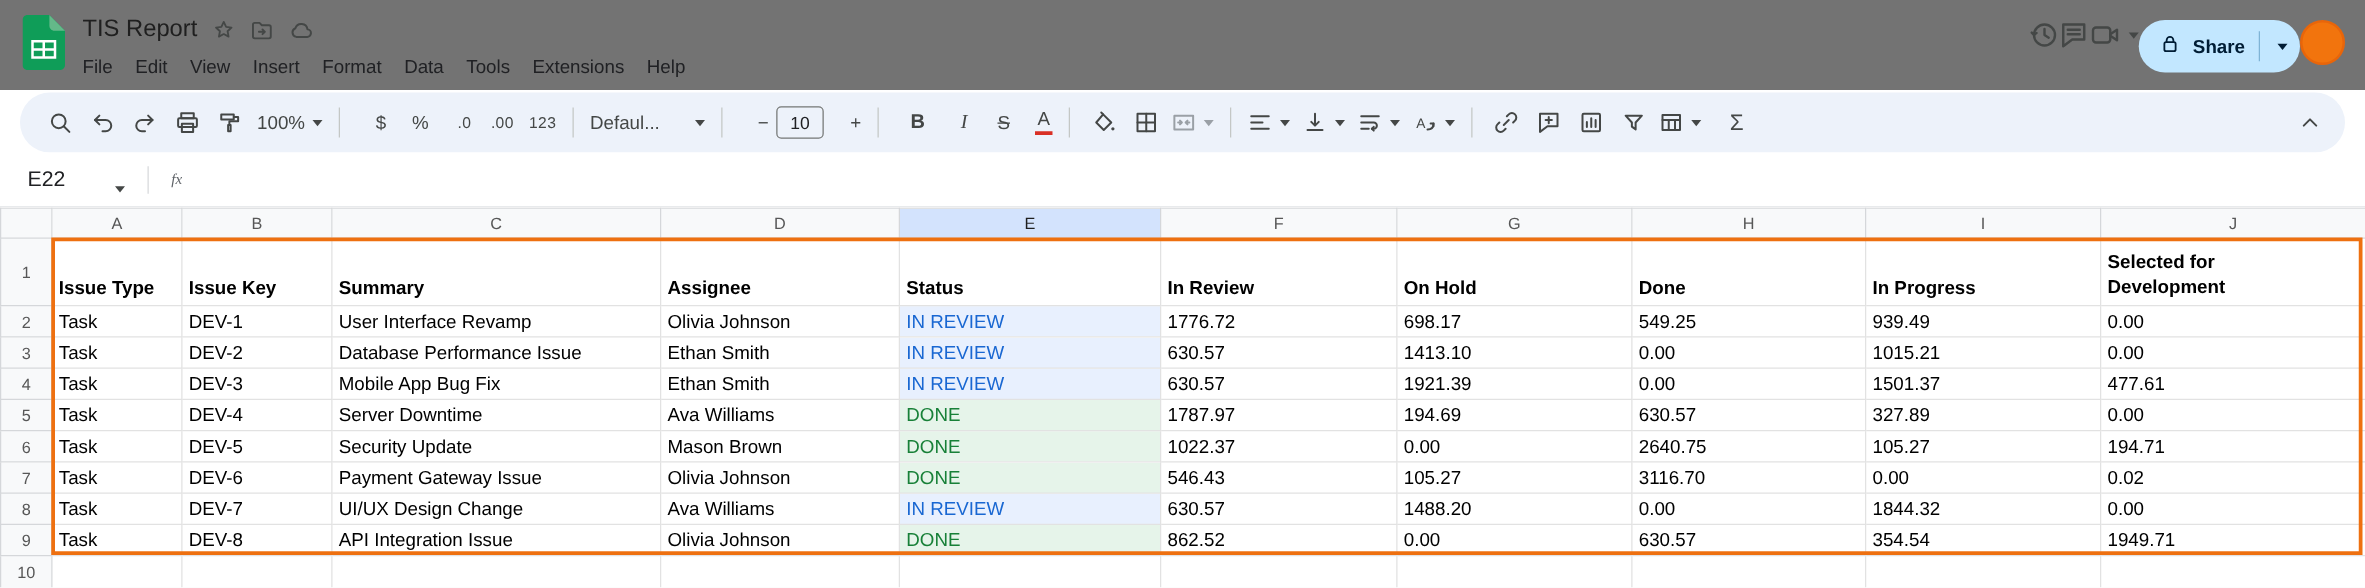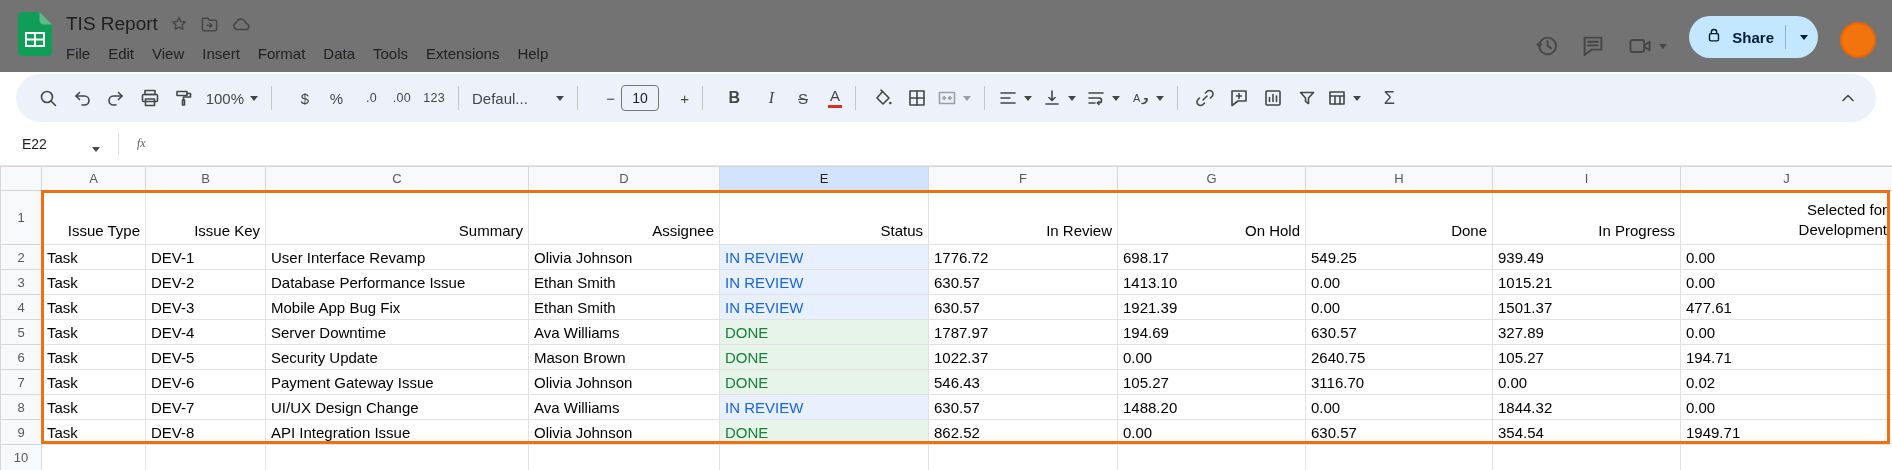--- a/index.html
+++ b/index.html
@@ -8,21 +8,21 @@
 
   
   .topbar{height:72px;display:flex;align-items:flex-start;padding:10px 16px 0 18px;background:#737373;}
   .logo{flex:0 0 auto;margin-top:2px;}
   .title-block{margin-left:14px;flex:0 0 auto;}
   .title-row{display:flex;align-items:center;gap:12px;height:28px;}
   .doc-title{font-size:19px;color:#1f1f1f;}
   .title-ic{color:#444746;display:flex;align-items:center;}
   .menu-bar{display:flex;margin-top:4px;margin-left:-9px;}
   .menu-item{font-size:15px;color:#202124;padding:3px 9px;border-radius:6px;cursor:default;}
-  .top-right{margin-left:auto;display:flex;align-items:flex-end;gap:22px;padding-top:6px;}
+  .top-right{margin-left:auto;display:flex;align-items:flex-start;padding-top:6px;}
   .tr-ic{color:#444746;display:flex;align-items:center;gap:3px;}
   .share-btn{display:flex;align-items:center;height:42px;background:#c2e7ff;border-radius:21px;padding:0 10px 0 16px;color:#001d35;gap:9px;}
   .share-label{font-size:15px;font-weight:700;color:#001d35;}
   .share-sep{width:1px;height:24px;background:#7fb4d6;margin:0 2px;}
   .avatar{width:36px;height:36px;border-radius:50%;background:#f2740d;border:2px solid #e8650a;}
 
   
   .toolbar{height:48px;margin:2px 16px 0;background:#edf2fa;border-radius:24px;display:flex;align-items:center;padding:0 14px;gap:2px;}
   .tbtn{height:34px;min-width:32px;display:flex;align-items:center;justify-content:flex-end;border-radius:6px;color:#444746;font-size:15px;gap:3px;padding:0 4px;white-space:nowrap;}
   .tdiv{width:1px;height:24px;background:#c4c7c5;margin:0 7px;flex:0 0 auto;}
@@ -35,33 +35,33 @@
   .i{font-style:italic;font-size:16px;font-family:"Liberation Serif",serif;}
   .s{text-decoration:line-through;font-size:15px;}
   .tcolor{display:flex;flex-direction:column;align-items:center;line-height:1;}
   .tcolor .bar{width:14px;height:3px;background:#d93025;margin-top:2px;}
   .small-num{font-size:12.5px;letter-spacing:.3px;}
   .sigma{font-size:18px;}
   .collapse{margin-left:auto;}
 
   
   .formula-bar{height:44px;display:flex;align-items:center;padding-left:14px;border-bottom:1px solid #e1e3e6;background:#fff;}
-  .name-box{width:96px;display:flex;align-items:flex-end;justify-content:space-between;font-size:14px;color:#202124;padding:0 10px 0 8px;}
+  .name-box{width:96px;display:flex;align-items:flex-end;justify-content:space-between;font-size:17px;color:#202124;padding:0 10px 0 8px;}
   .fdiv{width:1px;height:22px;background:#d7d9dc;margin:0 4px 0 8px;}
   .fx{font-family:"Liberation Serif",serif;font-style:italic;font-size:12px;color:#5f6368;margin-left:14px;}
 
   
   .grid{position:relative;height:304px;overflow:hidden;background:#fff;}
   table.sheet{border-collapse:collapse;table-layout:fixed;width:1892px;}
   .sheet th,.sheet td{border:1px solid #e2e2e2;overflow:hidden;white-space:nowrap;font-weight:400;}
   .col-letters th{height:24px;background:#f8f9fa;font-size:13px;color:#575757;text-align:center;border-color:#d5d7da;}
   .col-letters th.sel{background:#d3e3fd;color:#1f1f1f;}
   th.corner{background:#f8f9fa;border-color:#d5d7da;}
   th.rownum{background:#f8f9fa;font-size:13px;color:#575757;text-align:center;border-color:#d5d7da;font-weight:400;}
-  tr.field-headers td{height:54px;vertical-align:bottom;font-weight:400;font-size:15px;padding:0 5px 5px;color:#000;text-align:right;}
+  tr.field-headers td{height:54px;vertical-align:bottom;font-weight:700;font-size:15px;padding:0 5px 5px;color:#000;}
   tr.data-row td{height:25px;font-size:15px;padding:0 5px;color:#000;vertical-align:middle;}
   tr.partial td{height:26px;}
   td.link{color:#1155cc;}
   .wrap2{display:inline-block;width:130px;white-space:normal;line-height:1.3;}
   .table-outline{position:absolute;left:41px;top:24px;width:1849px;height:254px;border:3px solid #ee7010;pointer-events:none;z-index:5;}
 
   .ic{stroke:currentColor;fill:none;stroke-width:1.6;stroke-linecap:round;stroke-linejoin:round;}
 </style>
 </head>
 <body>

